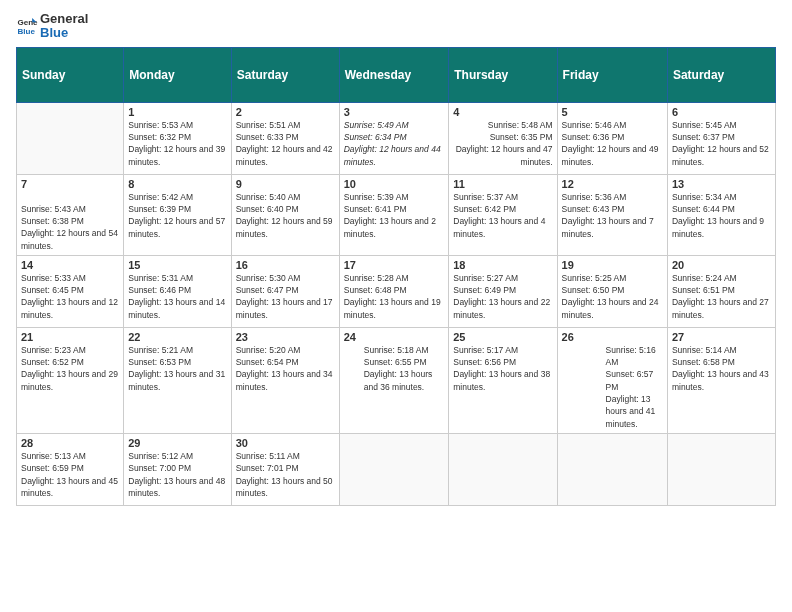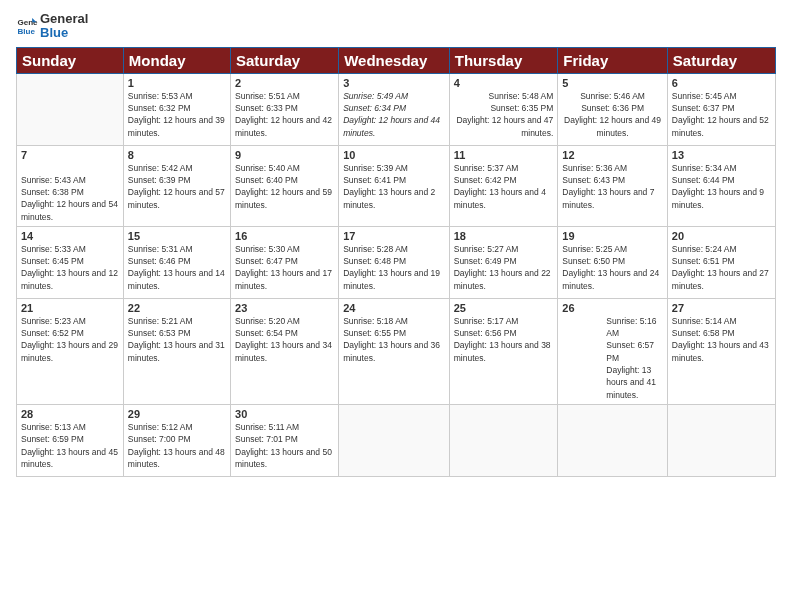--- a/index.html
+++ b/index.html
@@ -48,26 +48,26 @@
       font-size: 13px;
       color: #555;
       margin-top: 2px;
     }
     table {
       width: 100%;
       border-collapse: collapse;
       font-size: 9.5px;
     }
     thead tr th {
-      background-color: #7f1d1d;
+      background-color: #0f766e;
       color: #fff;
-      font-size: 15px;
+      font-size: 12px;
       font-weight: bold;
       text-align: left;
-      padding: 4px 5px;
+      padding: 20px 5px;
       border: 1px solid #2060a0;
     }
     tbody tr td {
       border: 1px solid #ccc;
       vertical-align: top;
       padding: 3px 4px;
       height: 72px;
       width: 113px;
       color: #333;
     }
@@ -142,21 +142,21 @@
 Daylight: 12 hours and 44 minutes.</div>
           </td>
           <td>
             <span class="day-num">4</span>
             <div class="day-info" style="white-space: pre-line; text-align: right;">Sunrise: 5:48 AM
 Sunset: 6:35 PM
 Daylight: 12 hours and 47 minutes.</div>
           </td>
           <td>
             <span class="day-num">5</span>
-            <div class="day-info" style="white-space: pre-line; text-align: center;">Sunrise: 5:46 AM
+            <div class="day-info" style="white-space: pre-line;">Sunrise: 5:46 AM
 Sunset: 6:36 PM
 Daylight: 12 hours and 49 minutes.</div>
           </td>
           <td>
             <span class="day-num">6</span>
             <div class="day-info" style="white-space: pre-line;">Sunrise: 5:45 AM
 Sunset: 6:37 PM
 Daylight: 12 hours and 52 minutes.</div>
           </td>
         </tr>
@@ -262,21 +262,21 @@
 Daylight: 13 hours and 31 minutes.</div>
           </td>
           <td>
             <span class="day-num">23</span>
             <div class="day-info" style="white-space: pre-line;">Sunrise: 5:20 AM
 Sunset: 6:54 PM
 Daylight: 13 hours and 34 minutes.</div>
           </td>
           <td>
             <span class="day-num">24</span>
-            <div class="day-info" style="white-space: pre-line;">Sunrise: 5:18 AM
+            <div class="day-info" style="white-space: pre-line; margin-left: 20px;">Sunrise: 5:18 AM
 Sunset: 6:55 PM
 Daylight: 13 hours and 36 minutes.</div>
           </td>
           <td>
             <span class="day-num">25</span>
             <div class="day-info" style="white-space: pre-line;">Sunrise: 5:17 AM
 Sunset: 6:56 PM
 Daylight: 13 hours and 38 minutes.</div>
           </td>
           <td>

